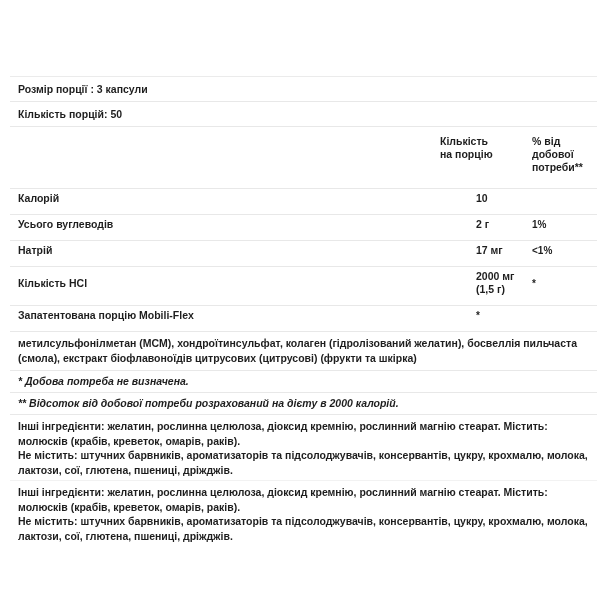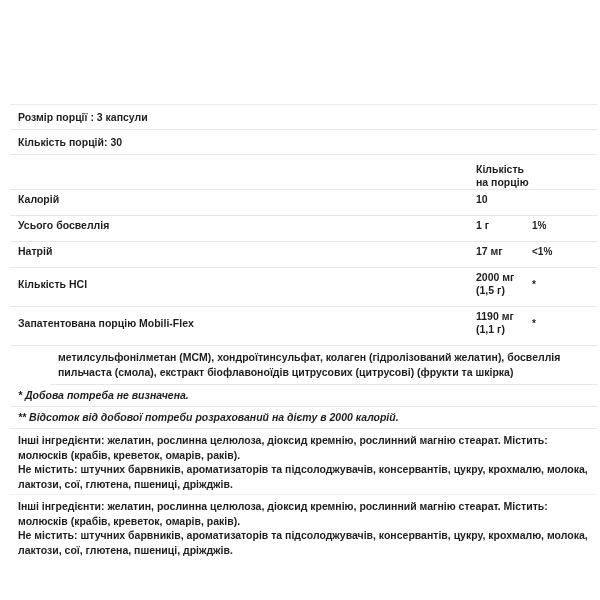--- a/index.html
+++ b/index.html
@@ -9,94 +9,95 @@
     height: 600px;
     background: #ffffff;
     font-family: "Liberation Sans", sans-serif;
     color: #1e1e1e;
     position: relative;
     overflow: hidden;
   }
   .facts {
     position: absolute;
     left: 10px;
-    top: 104px;
+    top: 76px;
     width: 587px;
     font-weight: bold;
     font-size: 10.5px;
     border-top: 1px solid #ebebeb;
   }
   .row {
     border-bottom: 1px solid #e8e8e8;
     line-height: 13px;
   }
   .row-simple { padding: 6px 0 5px 8px; }
   .grid {
     display: grid;
     grid-template-columns: 1fr 56px 65px;
     align-items: center;
     padding: 3px 0 9px 8px;
   }
   .grid-header {
     align-items: start;
-    padding: 8px 0 0 8px;
+    padding: 8px 0 14px 8px;
+    gap: 36px;
   }
   .cell { line-height: 13px; }
   .cell-dv { font-size: 10px; }
-  .blend-row { padding: 4px 8px 4px 8px; line-height: 15px; margin-left: 40px; }
+  .blend-row { padding: 4px 8px 4px 8px; line-height: 15px; }
   .footnote-row { padding: 4px 0 4px 8px; font-style: italic; }
   .ingredients-row { padding: 4px 8px 3px 8px; line-height: 14.5px; }
   .faint { border-bottom: 1px solid #f2f2f2; }
   .no-border { border-bottom: none; }
 </style>
 </head>
 <body>
 
 <div class="facts">
 
   <div class="row row-simple">
     <span>Розмір порції : 3 капсули</span>
   </div>
 
   <div class="row row-simple">
-    <span>Кількість порцій: 30</span>
+    <span>Кількість порцій: 50</span>
   </div>
 
   <div class="row grid grid-header">
     <div class="cell"></div>
     <div class="cell">Кількість на порцію</div>
+    <div class="cell">% від добової потреби**</div>
   </div>
 
   <div class="row grid">
     <div class="cell">Калорій</div>
     <div class="cell">10</div>
     <div class="cell cell-dv"></div>
   </div>
 
   <div class="row grid">
-    <div class="cell">Усього босвеллія</div>
-    <div class="cell">1 г</div>
+    <div class="cell">Усього вуглеводів</div>
+    <div class="cell">2 г</div>
     <div class="cell cell-dv">1%</div>
   </div>
 
   <div class="row grid">
     <div class="cell">Натрій</div>
     <div class="cell">17 мг</div>
     <div class="cell cell-dv">&lt;1%</div>
   </div>
 
   <div class="row grid">
     <div class="cell">Кількість HCl</div>
     <div class="cell">2000 мг (1,5 г)</div>
     <div class="cell cell-dv">*</div>
   </div>
 
   <div class="row grid">
     <div class="cell">Запатентована порцію Mobili-Flex</div>
-    <div class="cell">1190 мг (1,1 г)</div>
     <div class="cell cell-dv">*</div>
   </div>
 
   <div class="row blend-row">метилсульфонілметан (МСМ), хондроїтинсульфат, колаген (гідролізований желатин), босвеллія пильчаста (смола), екстракт біофлавоноїдів цитрусових (цитрусові) (фрукти та шкірка)</div>
 
   <div class="row footnote-row">* Добова потреба не визначена.</div>
 
   <div class="row footnote-row">** Відсоток від добової потреби розрахований на дієту в 2000 калорій.</div>
 
   <div class="row ingredients-row faint">

